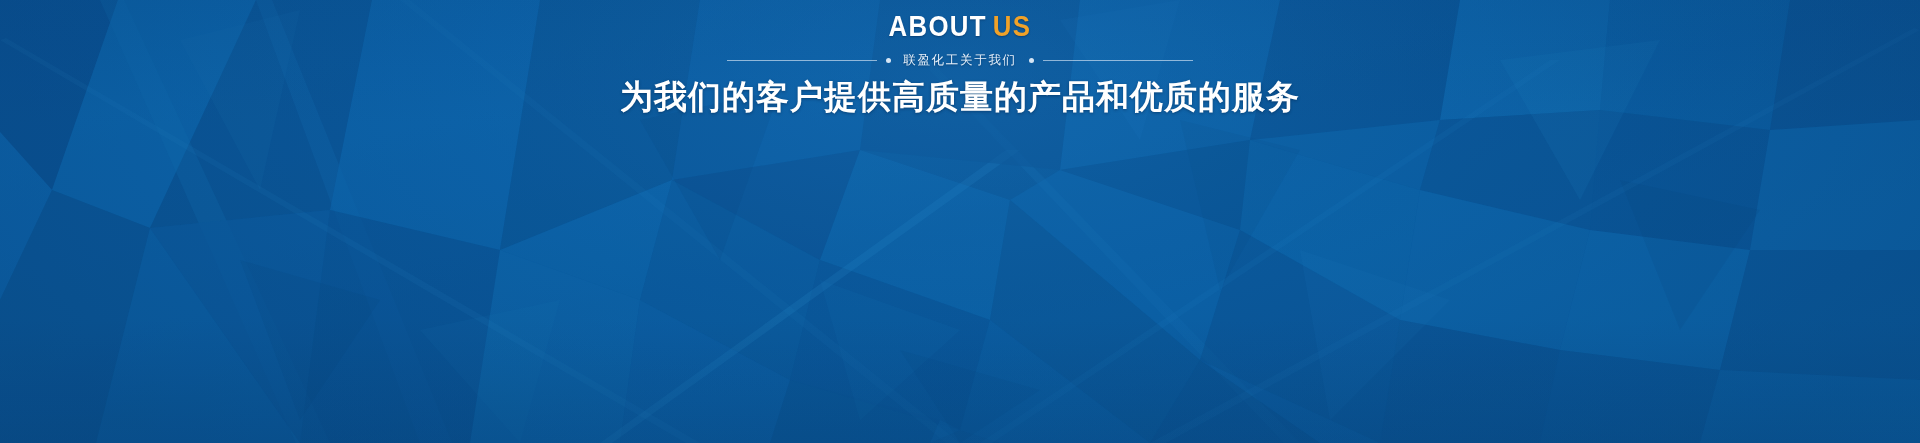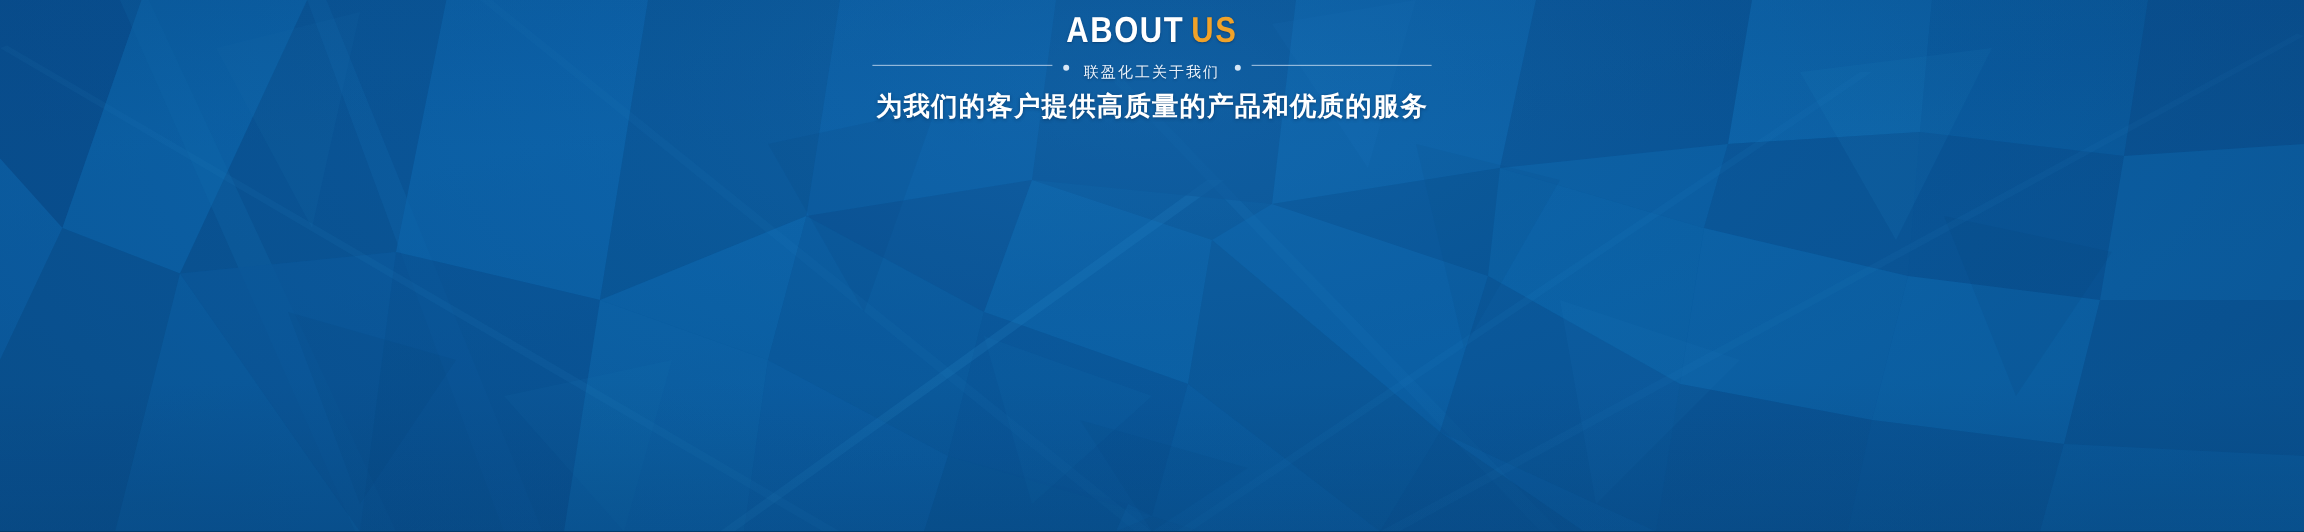--- a/index.html
+++ b/index.html
@@ -77,20 +77,21 @@
   }
   .eyebrow .w-us {
     color:#f0a229;
     font-weight:bold;
     margin-left:7px;
   }
 
   
   .divider-row {
     display:flex;
+    align-items:center;
     justify-content:center;
     gap:9px;
     margin-top:13px;
     width:100%;
   }
   .divider-line {
     height:1px;
     width:150px;
     background:rgba(226,238,250,0.62);
   }
@@ -108,27 +109,26 @@
     letter-spacing:1.7px;
     white-space:nowrap;
     padding:0 3px;
     text-shadow:0 1px 2px rgba(0,28,62,0.4);
   }
 
   
   .headline {
     margin-top:11px;
     color:#ffffff;
-    font-size:22px;
+    font-size:33px;
     line-height:1.18;
     font-weight:bold;
     letter-spacing:1px;
     white-space:nowrap;
     text-shadow:0 1px 3px rgba(0,28,62,0.45);
-    font-family:Liberation Mono, monospace;
   }
 </style>
 </head>
 <body>
 
 <div class="banner">
 
   <svg class="poly-bg" viewBox="0 0 1920 443" preserveAspectRatio="none" aria-hidden="true">
     <defs>
       <linearGradient id="baseGrad" x1="0" y1="0" x2="1" y2="1">

